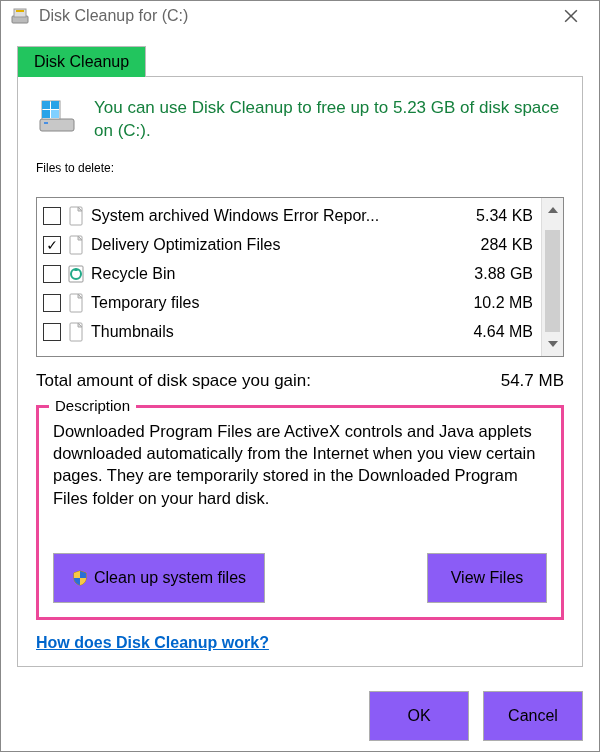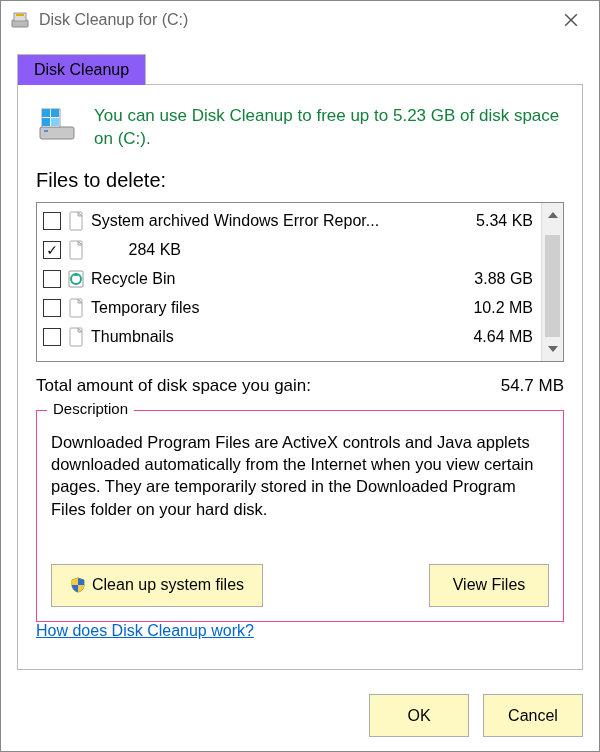--- a/index.html
+++ b/index.html
@@ -54,21 +54,21 @@
   .tab {
     border: 1px solid #bbb;
     border-bottom: none;
     padding: 6px 16px;
     background: #fff;
     font-size: 16px;
     position: relative;
     top: 1px;
   }
   .tab.active {
-    background: #8b5cf6;
+    background: #22c55e;
   }
   .tab-panel {
     border: 1px solid #bbb;
     border-top: none;
     flex: 1;
     padding: 18px 18px 14px 18px;
     display: flex;
     flex-direction: column;
   }
   .intro {
@@ -81,22 +81,22 @@
     flex: none;
     display: block;
   }
   .intro .intro-text {
     line-height: 1.35;
     font-size: 17px;
     padding-top: 2px;
     color: #15803d;
   }
   .section-label {
-    font-size: 20px;
-    margin-bottom: 10px;
+    font-size: 12px;
+    margin-bottom: 22px;
   }
   .listbox {
     border: 1px solid #888;
     height: 160px;
     display: flex;
     background: #fff;
     margin-bottom: 14px;
   }
   .list-items {
     flex: 1;
@@ -161,61 +161,63 @@
     cursor: default;
   }
   .total-row {
     display: flex;
     font-size: 17px;
     margin-bottom: 14px;
   }
   .total-row .total-label { flex: 1; }
   .total-row .total-val { }
   .groupbox {
-    border: 1px solid #ec4899;
-    padding: 20px 14px 14px 14px;
+    border: 3px solid #ec4899;
+    padding: 12px 14px 14px 14px;
     position: relative;
+    margin-bottom: 14px;
   }
   .groupbox .legend {
     position: absolute;
     top: -11px; left: 10px;
     background: #fff;
     padding: 0 6px;
     font-size: 15px;
   }
   .desc-text {
     font-size: 16.5px;
     line-height: 1.35;
     margin-bottom: 44px;
   }
   .group-buttons {
     display: flex;
     justify-content: space-between;
     gap: 16px;
   }
   .btn {
-    background: #fef9c3;
+    background: #8b5cf6;
     border: 1px solid #adadad;
     padding: 6px 18px;
     font-size: 16px;
     font-family: inherit;
     display: inline-flex;
     align-items: center;
     justify-content: center;
     gap: 6px;
     cursor: default;
     min-width: 120px;
-    height: 43px;
+    height: 50px;
   }
   .link {
     color: #0066cc;
     text-decoration: underline;
     font-size: 16px;
     cursor: default;
     display: inline-block;
+    font-weight: bold;
   }
   .bottom-buttons {
     display: flex;
     justify-content: flex-end;
     gap: 14px;
     padding: 10px 16px 14px 16px;
   }
   .btn.dlg { min-width: 100px; }
   svg { display: block; }
 </style>
@@ -280,20 +282,21 @@
               <span class="size">5.34 KB</span>
             </div>
             <div class="list-row">
               <span class="cb">✓</span>
               <span class="file-icon">
                 <svg viewBox="0 0 18 20" width="18" height="20">
                   <rect x="3" y="1" width="12" height="18" rx="1" fill="#fff" stroke="#aaa"></rect>
                   <polygon points="11,1 15,5 11,5" fill="#ddd" stroke="#aaa"></polygon>
                 </svg>
               </span>
+              <span class="label">Delivery Optimization Files</span>
               <span class="size">284 KB</span>
             </div>
             <div class="list-row">
               <span class="cb"></span>
               <span class="file-icon">
                 <svg viewBox="0 0 18 20" width="18" height="20">
                   <rect x="2" y="2" width="14" height="16" rx="1" fill="#fff" stroke="#999"></rect>
                   <circle cx="9" cy="10" r="5" fill="none" stroke="#2a8" stroke-width="2"></circle>
                   <polygon points="9,4 11,7 7,7" fill="#2a8"></polygon>
                 </svg>

